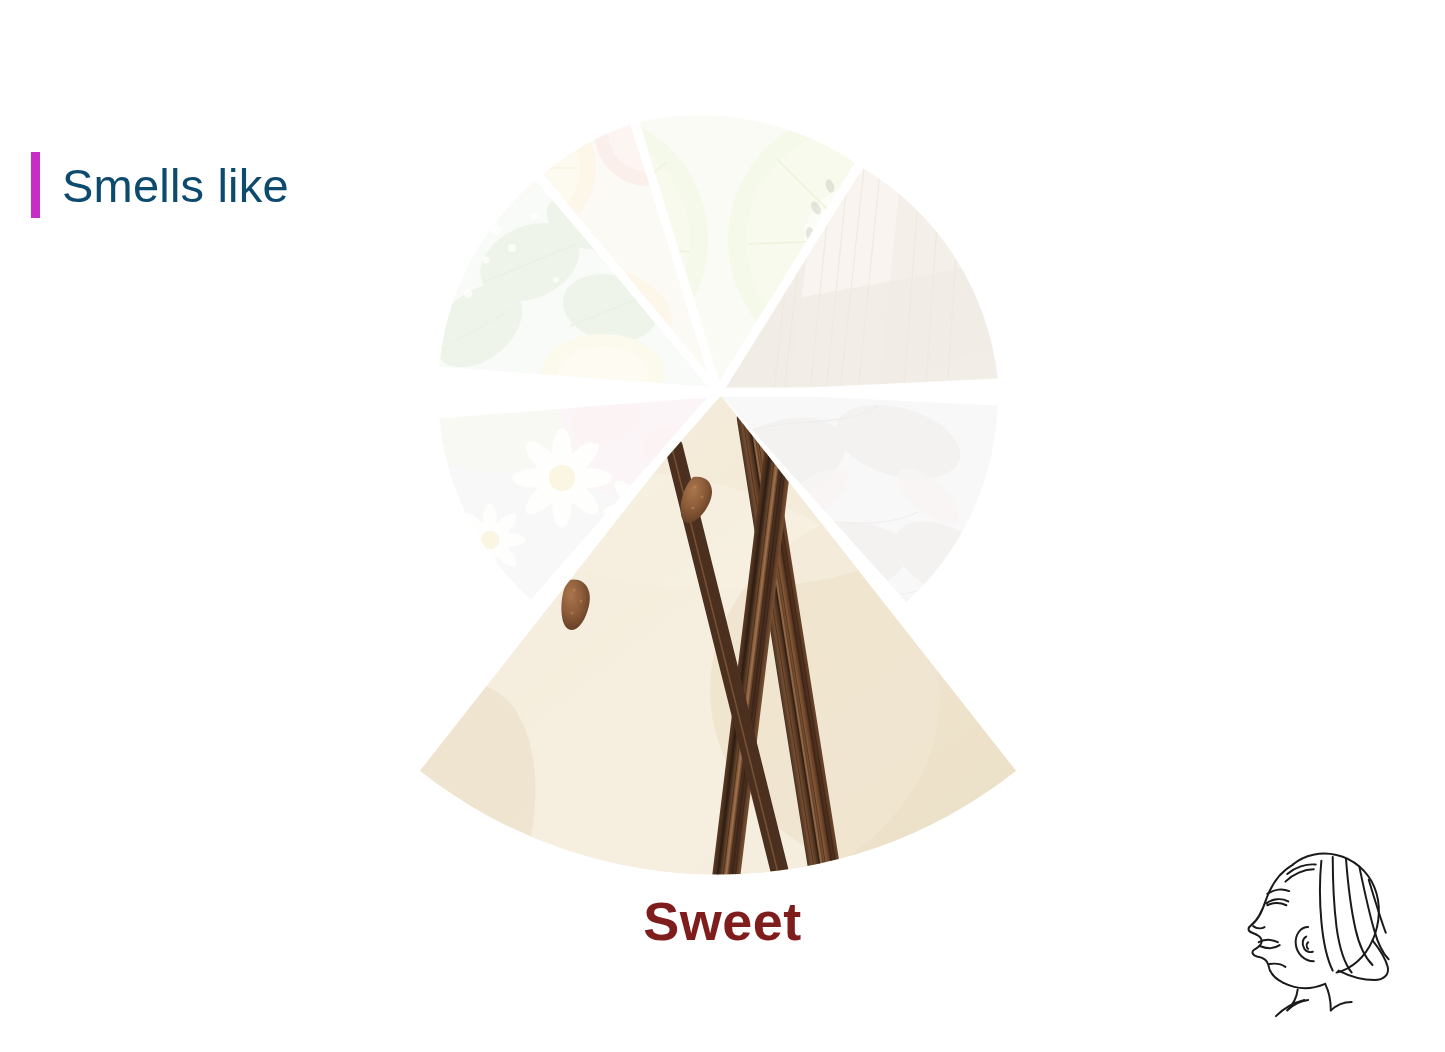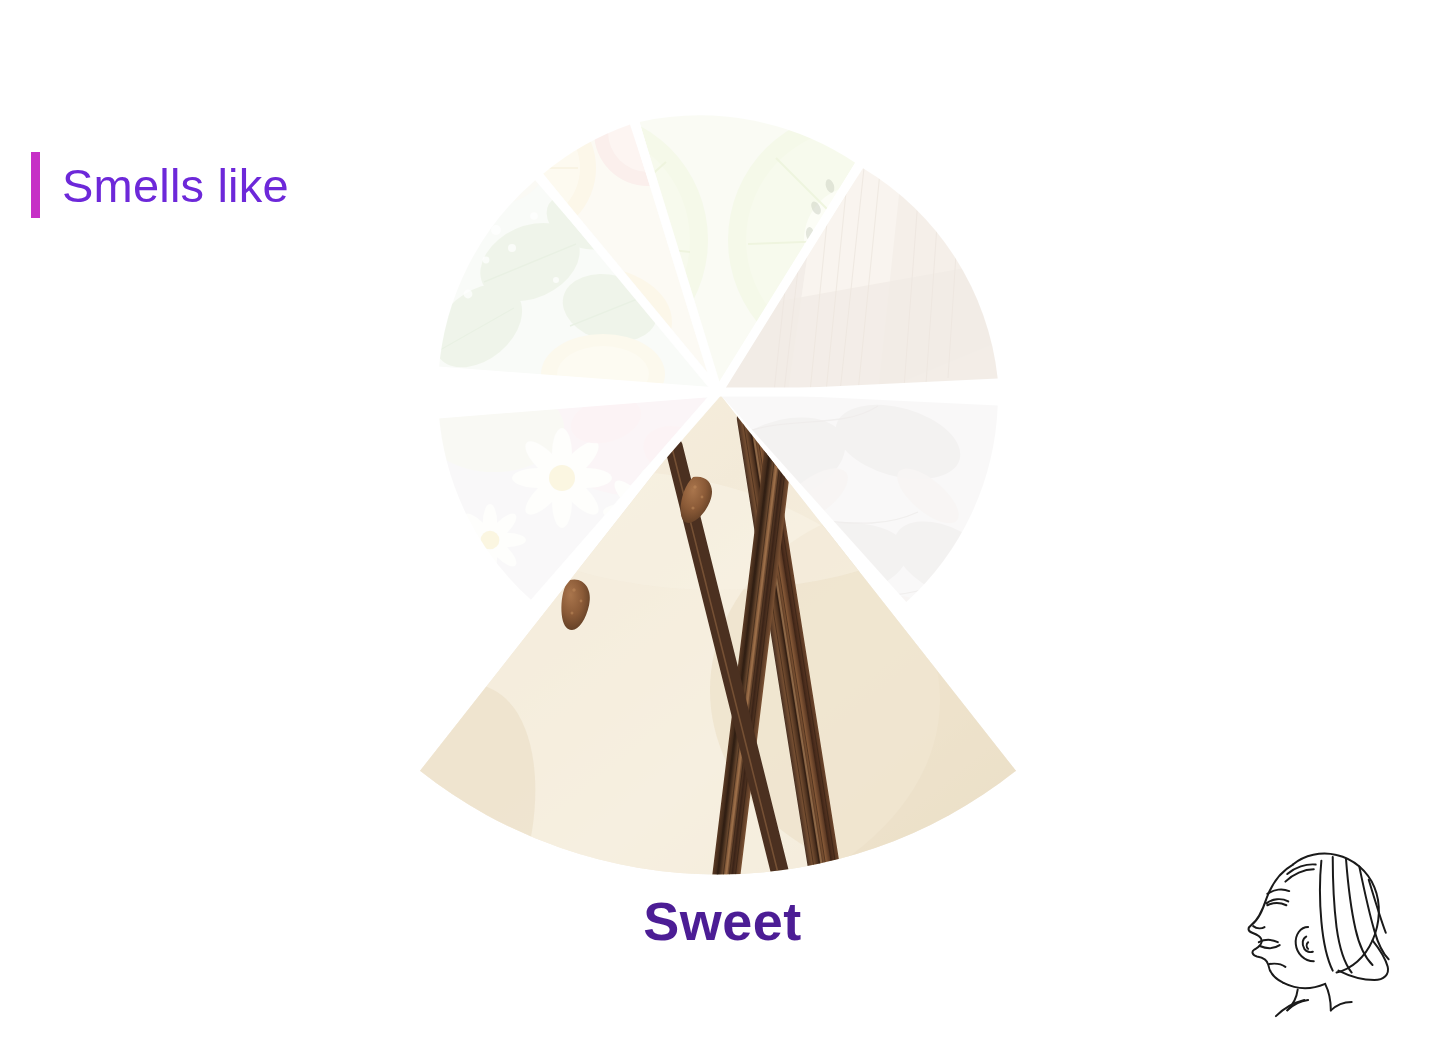--- a/index.html
+++ b/index.html
@@ -19,41 +19,41 @@
   }
   #accent-bar{
     width:9px; height:66px;
     background:#c62fc6;
     flex:0 0 auto;
   }
   #header-title{
     font-size:47px;
     font-weight:400;
     letter-spacing:.2px;
-    color:#6d28d9;
+    color:#0c4a6e;
     line-height:1;
     white-space:nowrap;
   }
 
   
   #wheel-wrap{
     position:absolute;
     left:0; top:0; width:1445px; height:1052px;
     pointer-events:none;
   }
   #wheel-svg{display:block;}
 
   
   #selected-label{
     position:absolute;
     left:0; right:0; top:894px;
     text-align:center;
     font-size:54px;
     font-weight:700;
-    color:#4c1d95;
+    color:#7f1d1d;
     letter-spacing:.5px;
     line-height:1;
   }
 
   
   #face-icon{
     position:absolute;
     left:1238px; top:838px;
     width:180px; height:180px;
   }

